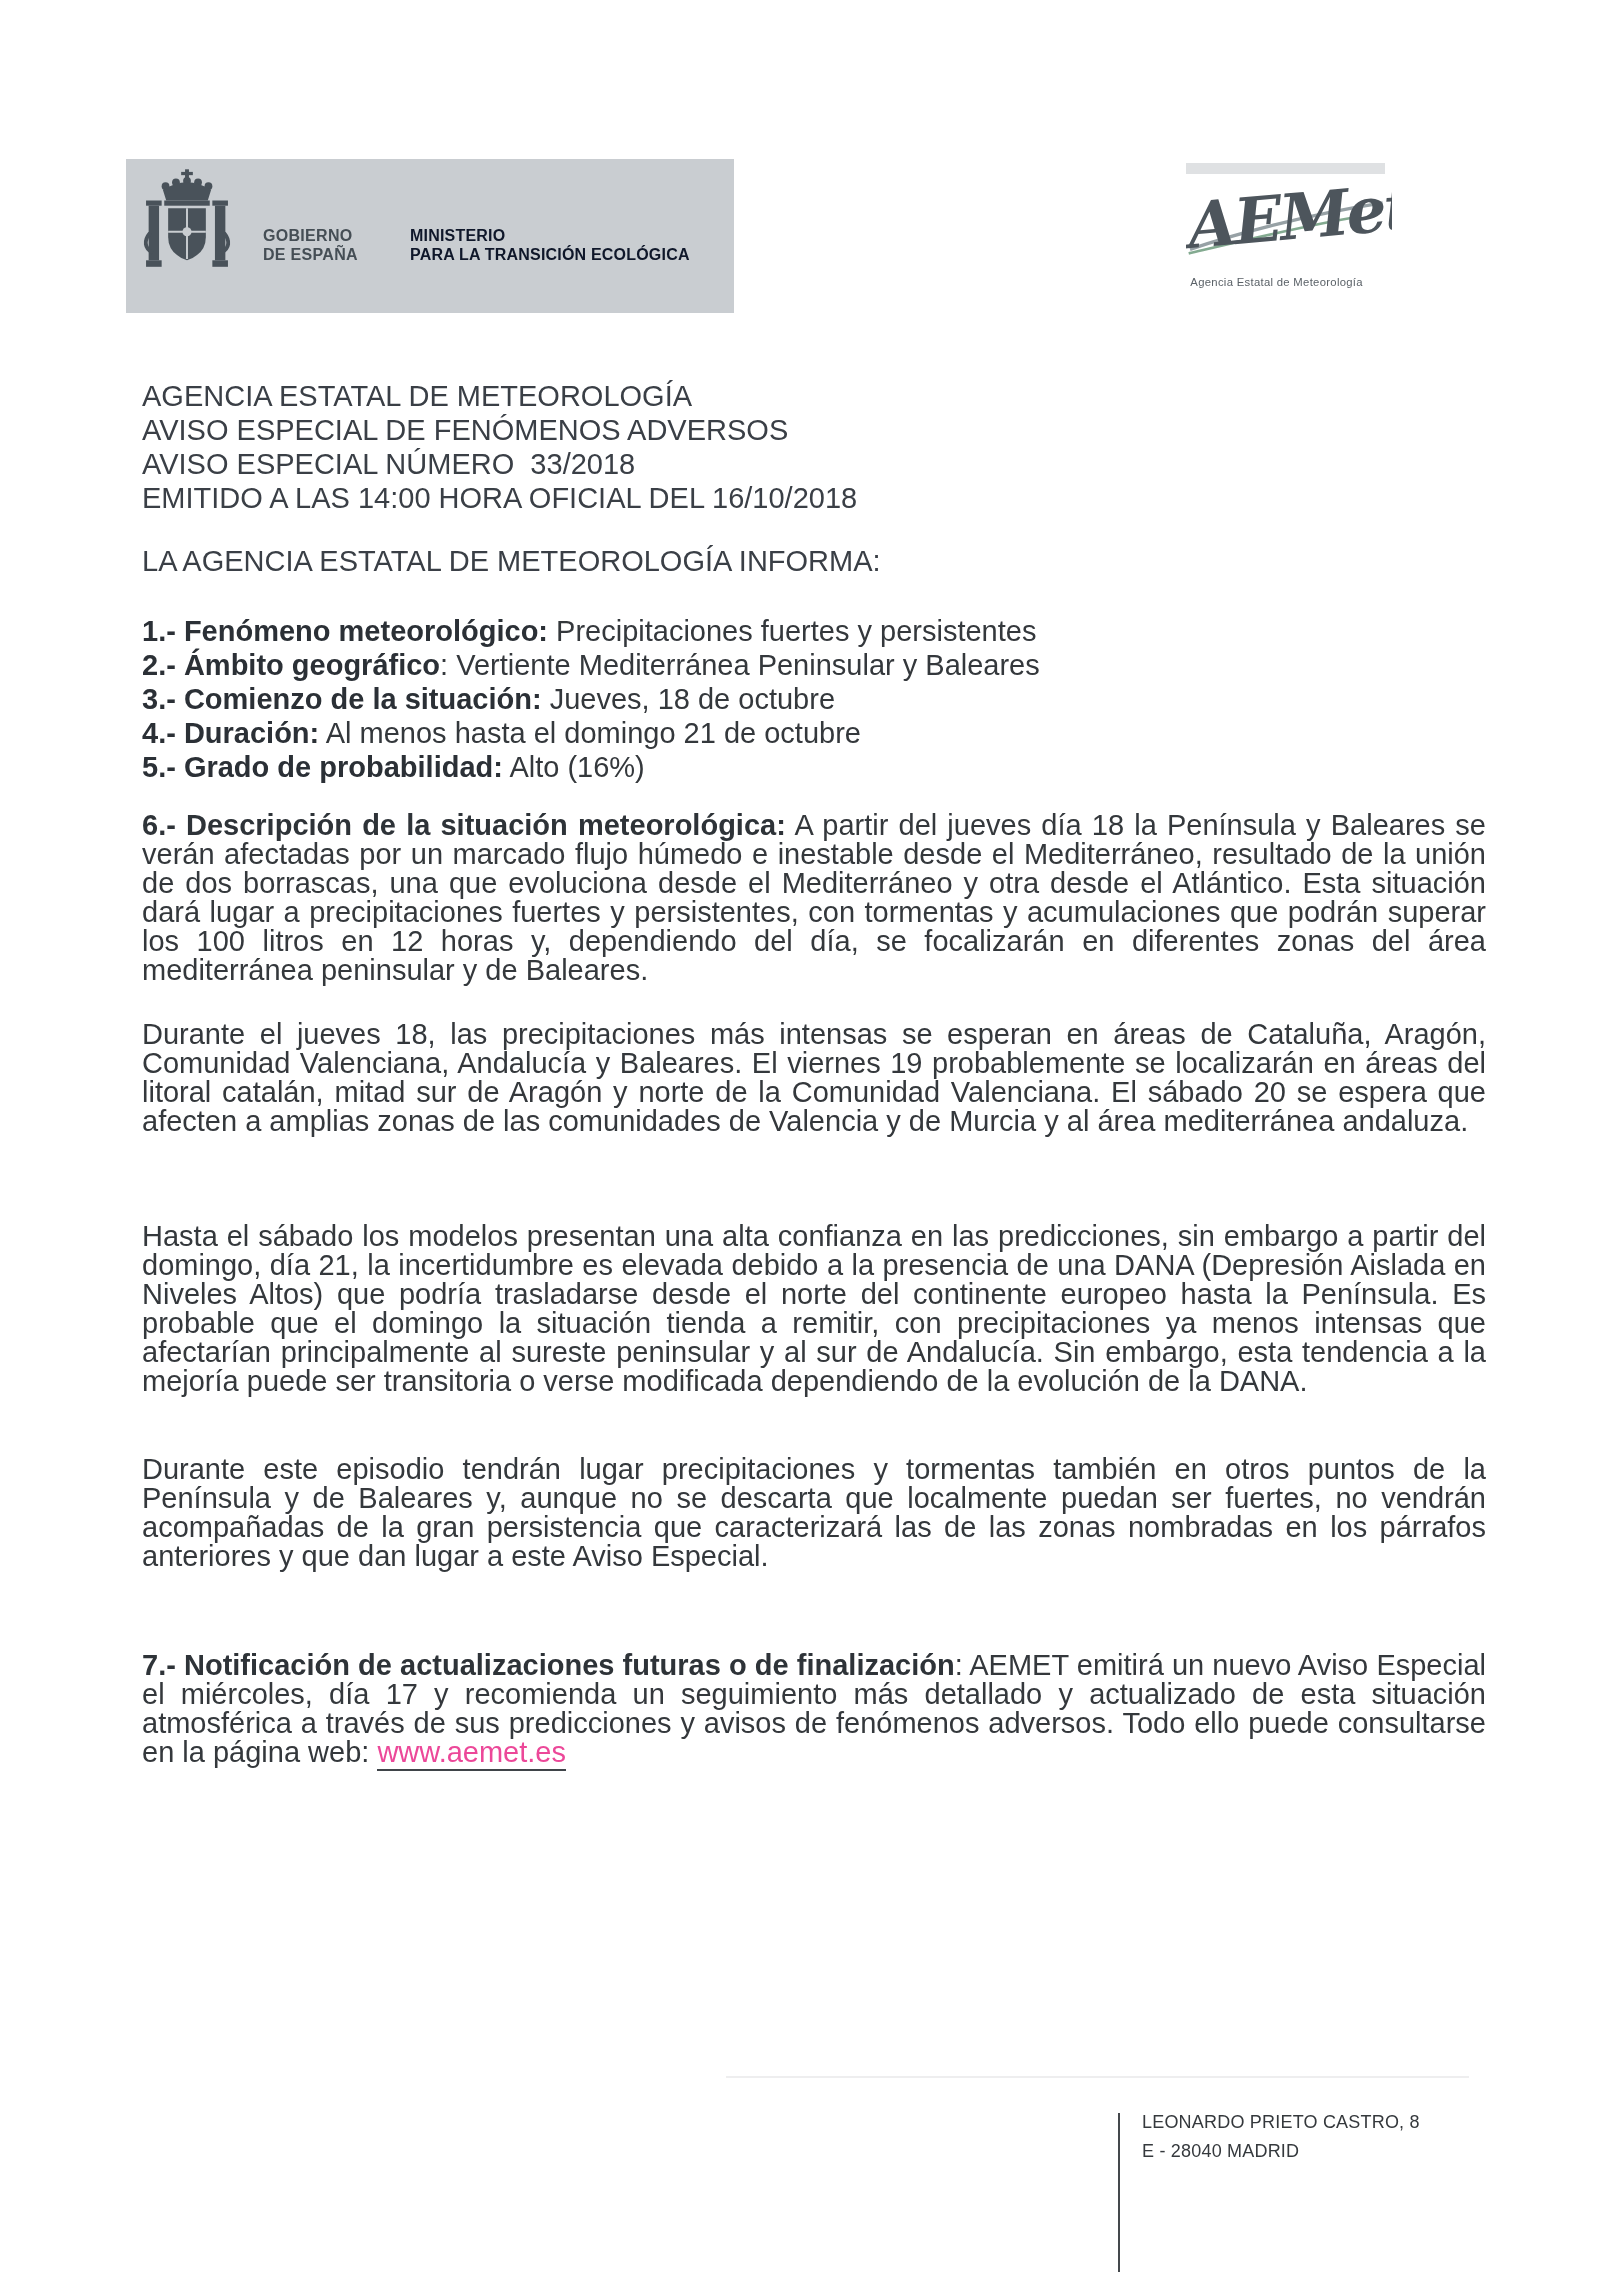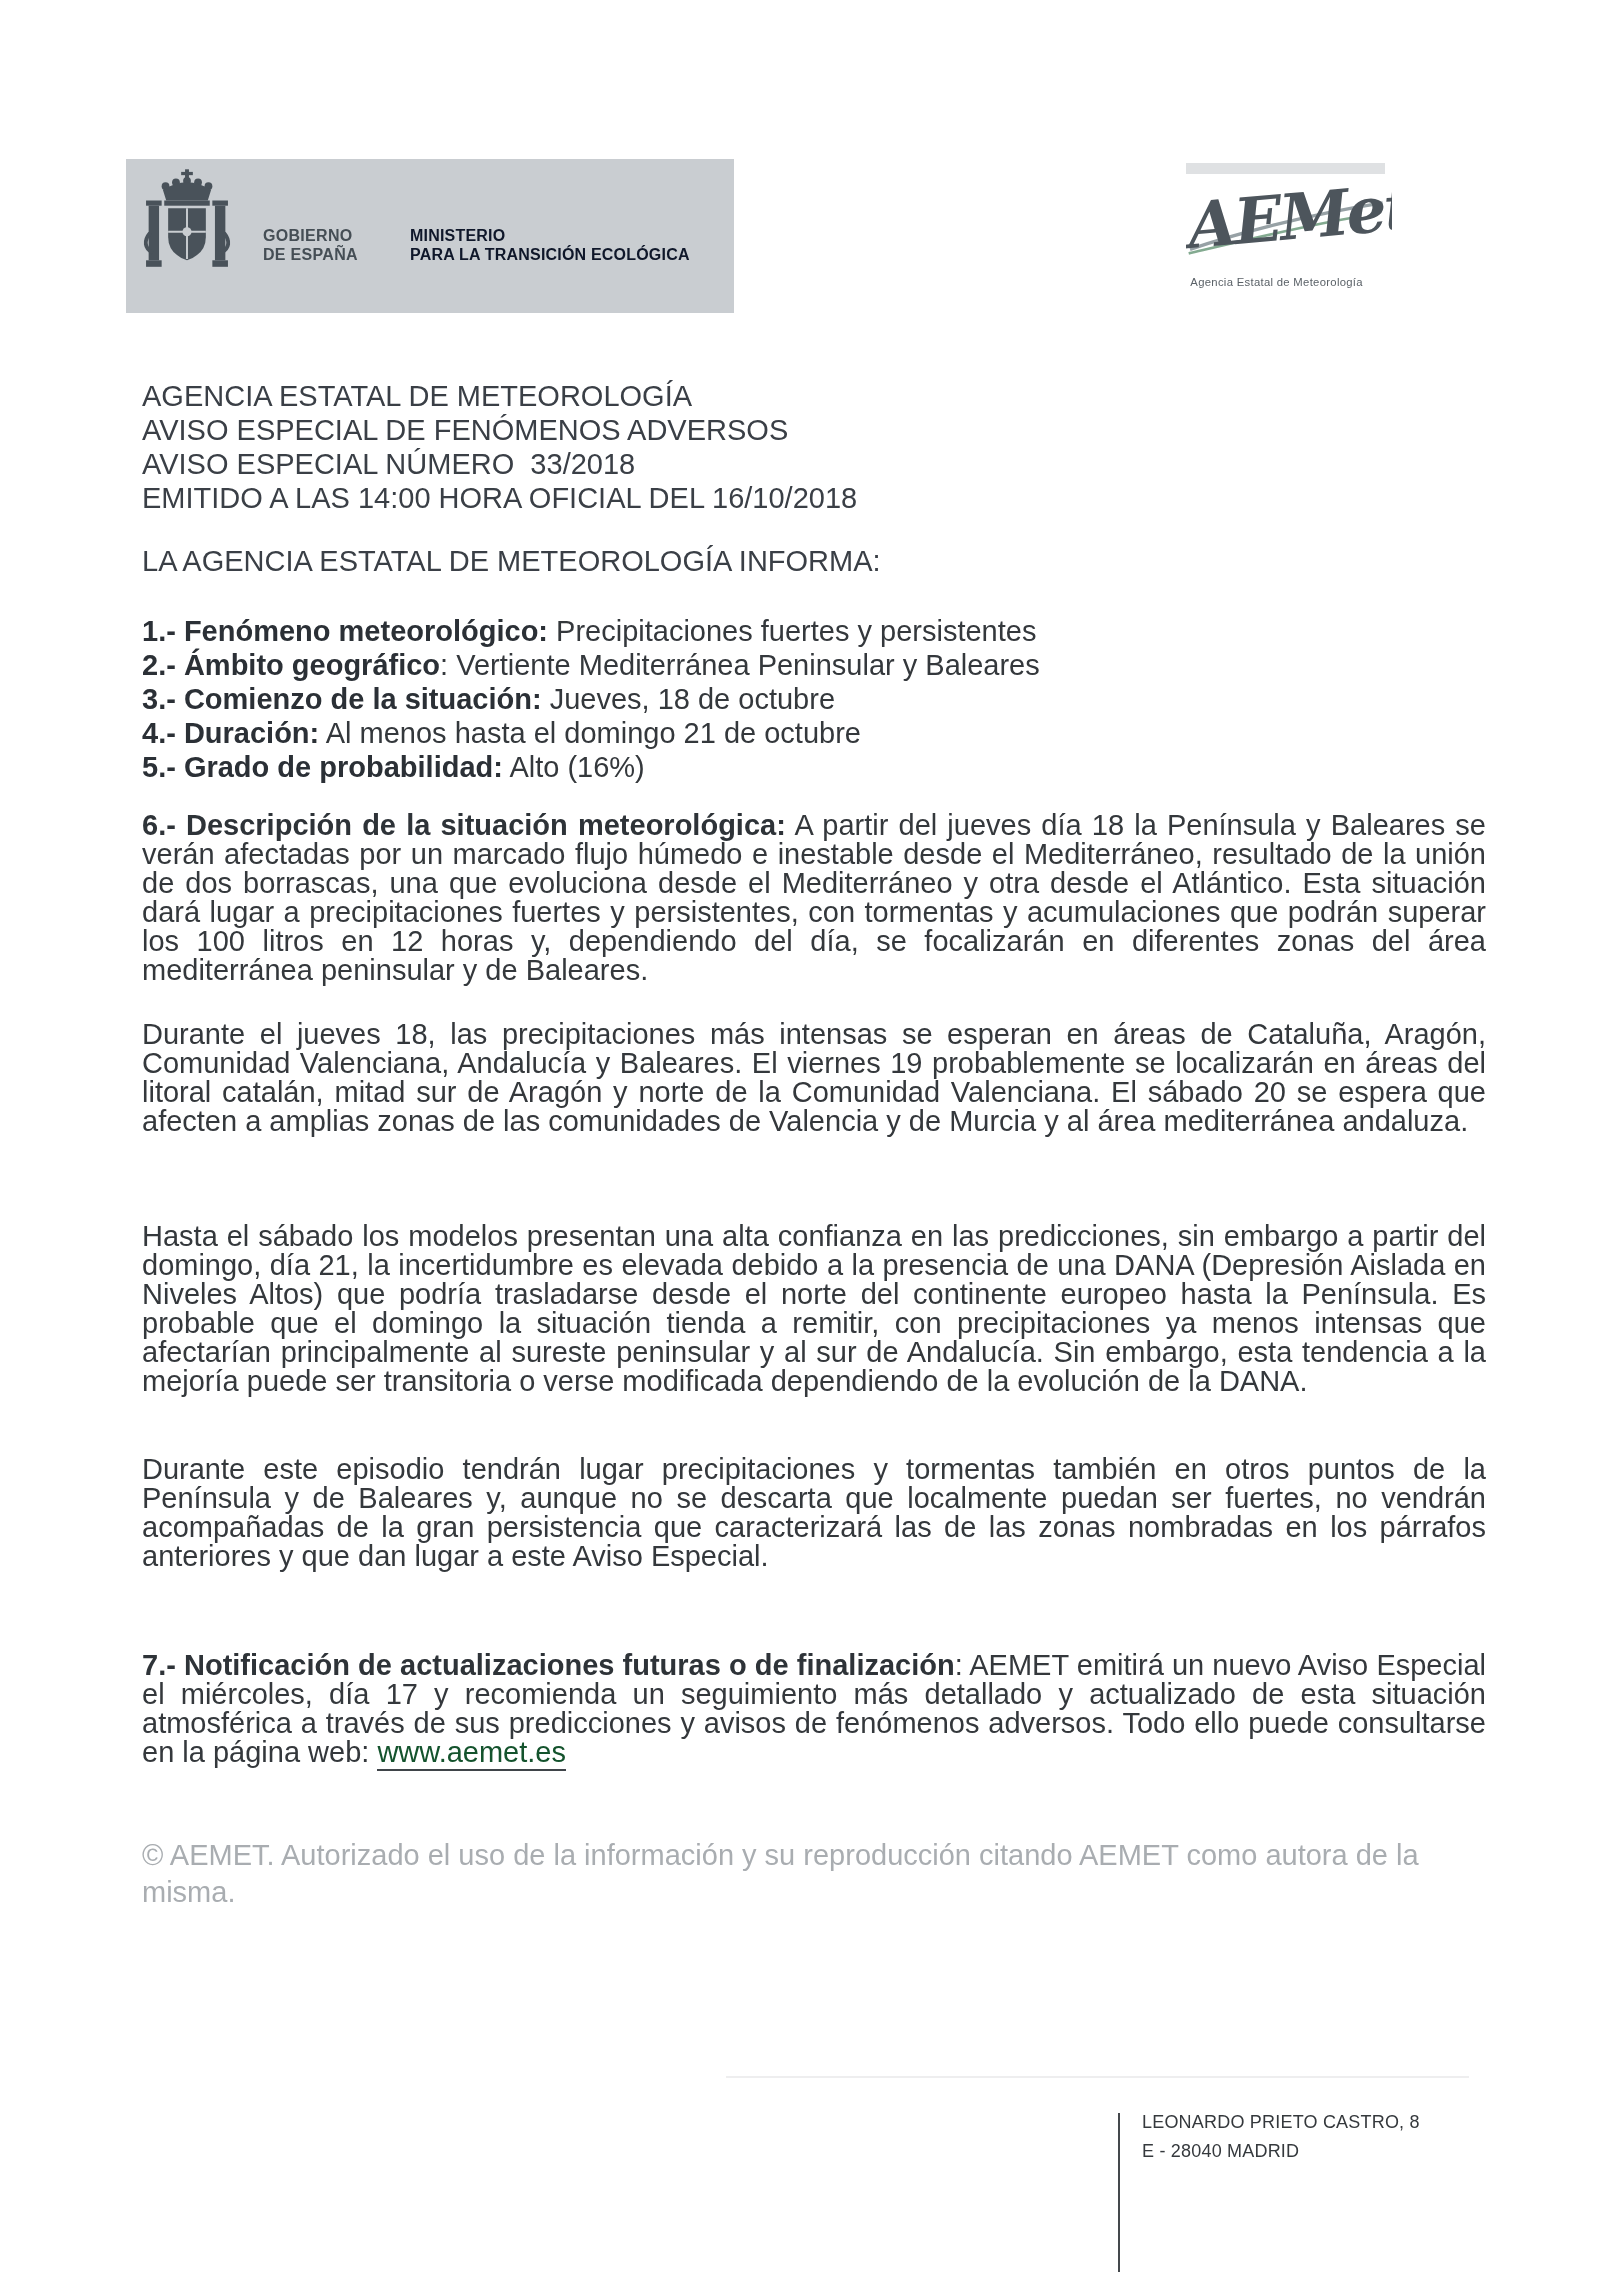--- a/index.html
+++ b/index.html
@@ -40,21 +40,21 @@
   .list{top:614px;font-size:29px;line-height:34px;}
   .item b{color:#2b3036;}
   .para{margin:0;position:absolute;left:142px;width:1344px;
     font-size:29px;line-height:29px;text-align:justify;color:#34383c;}
   .para b{color:#2e3338;}
   .p6{top:811px;}
   .p2x{top:1020px;}
   .p3x{top:1222px;}
   .p4x{top:1455px;}
   .s7{top:1651px;}
-  .weblink{color:#14532d;text-decoration:none;border-bottom:2px solid #3f4449;padding-bottom:0.7px;cursor:pointer;}
+  .weblink{color:#ec4899;text-decoration:none;border-bottom:2px solid #3f4449;padding-bottom:0.7px;cursor:pointer;}
   .copyright{margin:0;position:absolute;left:142px;width:1344px;top:1837px;
     font-size:29px;line-height:37px;color:#a9adb1;}
   
   .footer-rule{position:absolute;left:1118px;top:2113px;width:2px;height:159px;background:#44484c;}
   .footer-address{position:absolute;left:1142px;top:2108px;
     font-size:18px;line-height:29px;color:#35393d;letter-spacing:0.2px;}
   .artifact-line{position:absolute;left:726px;top:2076px;width:743px;height:2px;background:#eeeeef;}
 </style>
 </head>
 <body>
@@ -139,21 +139,20 @@
   </p>
 
   <p class="para p2x">Durante el jueves 18, las precipitaciones más intensas se esperan en áreas de Cataluña, Aragón, Comunidad Valenciana, Andalucía y Baleares. El viernes 19 probablemente se localizarán en áreas del litoral catalán, mitad sur de Aragón y norte de la Comunidad Valenciana. El sábado 20 se espera que afecten a amplias zonas de las comunidades de Valencia y de Murcia y al área mediterránea andaluza.</p>
   <p class="para p3x">Hasta el sábado los modelos presentan una alta confianza en las predicciones, sin embargo a partir del domingo, día 21, la incertidumbre es elevada debido a la presencia de una DANA (Depresión Aislada en Niveles Altos) que podría trasladarse desde el norte del continente europeo hasta la Península. Es probable que el domingo la situación tienda a remitir, con precipitaciones ya menos intensas que afectarían principalmente al sureste peninsular y al sur de Andalucía. Sin embargo, esta tendencia a la mejoría puede ser transitoria o verse modificada dependiendo de la evolución de la DANA.</p>
   <p class="para p4x">Durante este episodio tendrán lugar precipitaciones y tormentas también en otros puntos de la Península y de Baleares y, aunque no se descarta que localmente puedan ser fuertes, no vendrán acompañadas de la gran persistencia que caracterizará las de las zonas nombradas en los párrafos anteriores y que dan lugar a este Aviso Especial.</p>
 
   <p class="para s7">
     <b>7.- Notificación de actualizaciones futuras o de finalización</b><span>: AEMET emitirá un nuevo Aviso Especial el miércoles, día 17 y recomienda un seguimiento más detallado y actualizado de esta situación atmosférica a través de sus predicciones y avisos de fenómenos adversos. Todo ello puede consultarse en la página web: </span><a class="weblink">www.aemet.es</a>
   </p>
 
-  <p class="copyright">© AEMET. Autorizado el uso de la información y su reproducción citando AEMET como autora de la misma.</p>
 
   <div class="artifact-line"></div>
 
   <div class="footer-rule"></div>
   <div class="footer-address">
     <div>LEONARDO PRIETO CASTRO, 8</div>
     <div>E - 28040 MADRID</div>
   </div>
 
 </div>

